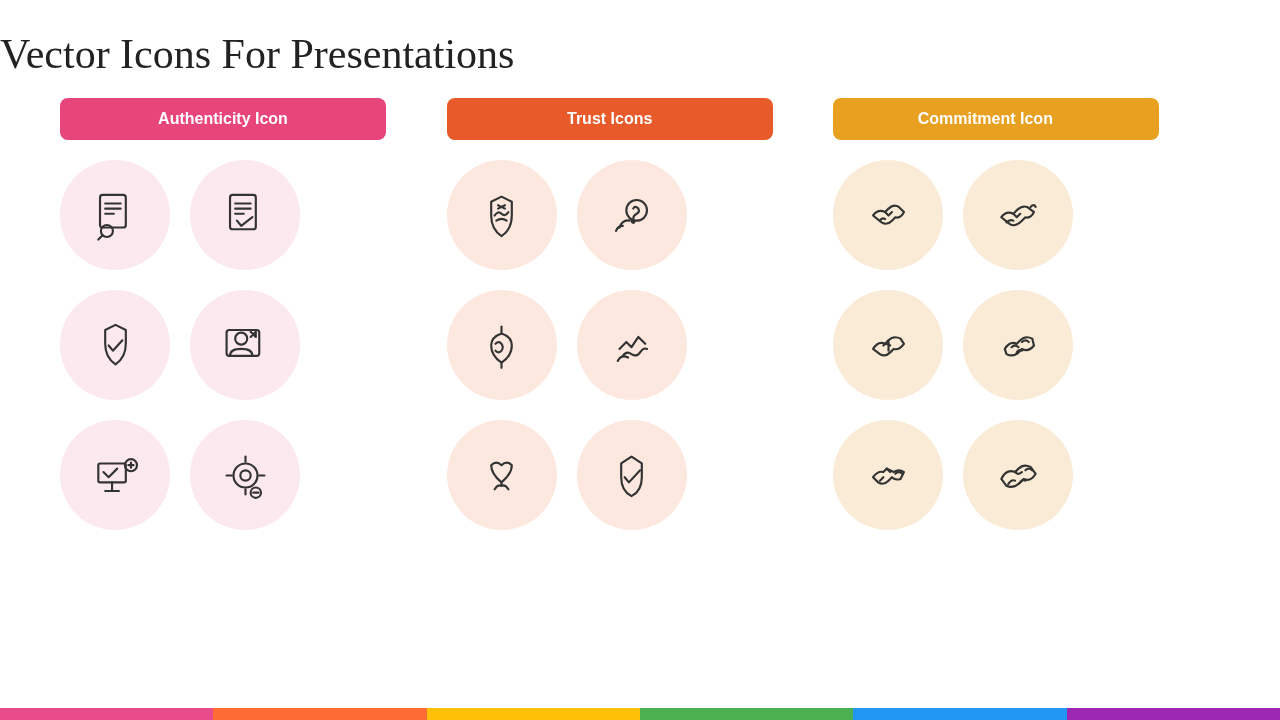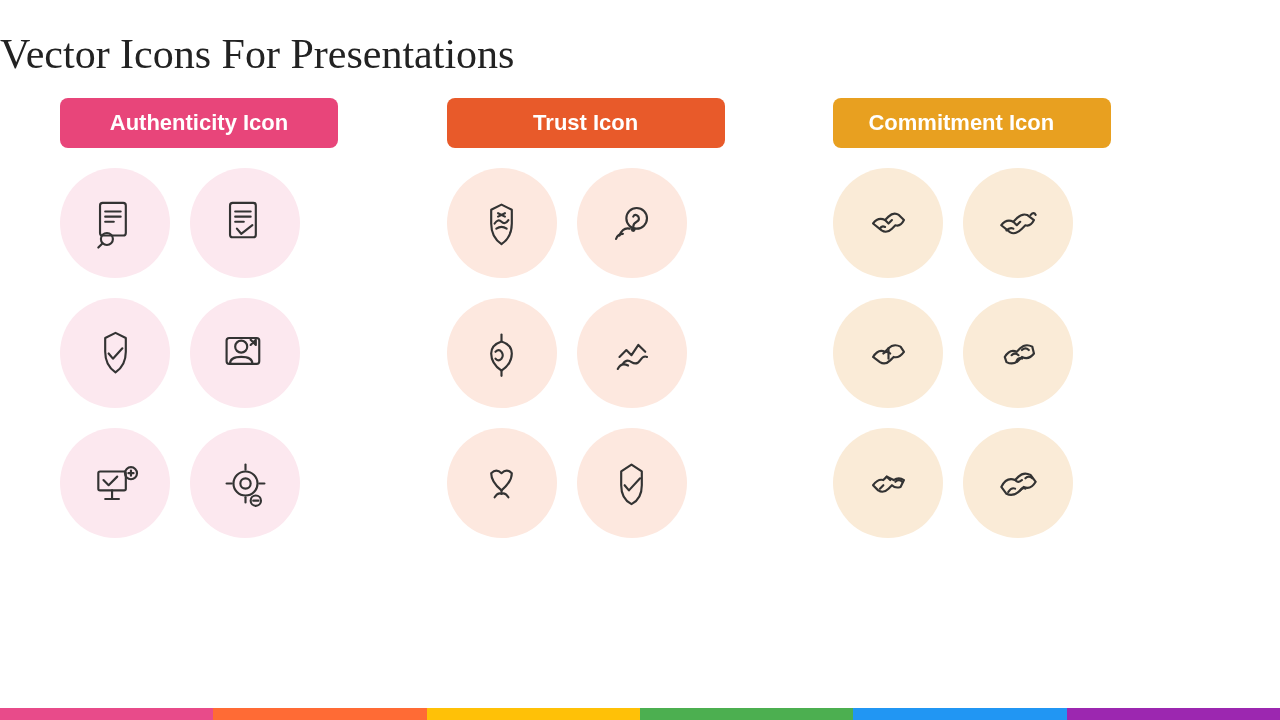--- a/index.html
+++ b/index.html
@@ -34,24 +34,24 @@
       align-items: flex-start;
       width: 390px;
     }
 
     .column-header {
       display: inline-block;
       padding: 12px 30px;
       border-radius: 8px;
       color: #fff;
       font-weight: 700;
-      font-size: 22px;
+      font-size: 16px;
       font-family: Arial, sans-serif;
       margin-bottom: 20px;
-      width: 278px;
+      width: 326px;
       text-align: center;
     }
 
     .header-pink { background: #e8457a; }
     .header-orange { background: #e85a2a; }
     .header-amber { background: #e8a020; padding-left: 8px; }
 
     .icon-row {
       display: flex;
       gap: 20px;
@@ -160,21 +160,21 @@
           <line x1="10" y1="32" x2="16" y2="32"></line>
           <line x1="48" y1="32" x2="54" y2="32"></line>
           <circle cx="44" cy="52" r="6"></circle>
           <line x1="41" y1="52" x2="47" y2="52"></line>
         </svg>
       </div>
     </div>
   </div>
 
   <div class="column">
-    <div class="column-header header-orange">Trust Icon</div>
+    <div class="column-header header-orange">Trust Icons</div>
 
     <div class="icon-row">
       <div class="icon-circle circle-peach">
         <svg viewBox="0 0 64 64" fill="none" stroke="#333" stroke-width="2.5" stroke-linecap="round" stroke-linejoin="round">
           <path d="M32 10 L44 16 L44 32 Q44 48 32 56 Q20 48 20 32 L20 16 Z"></path>
           <path d="M24 32 Q28 26 32 30 Q36 34 40 28"></path>
           <path d="M26 38 Q32 34 38 38"></path>
           <line x1="28" y1="20" x2="36" y2="24"></line>
           <line x1="36" y1="20" x2="28" y2="24"></line>
         </svg>

